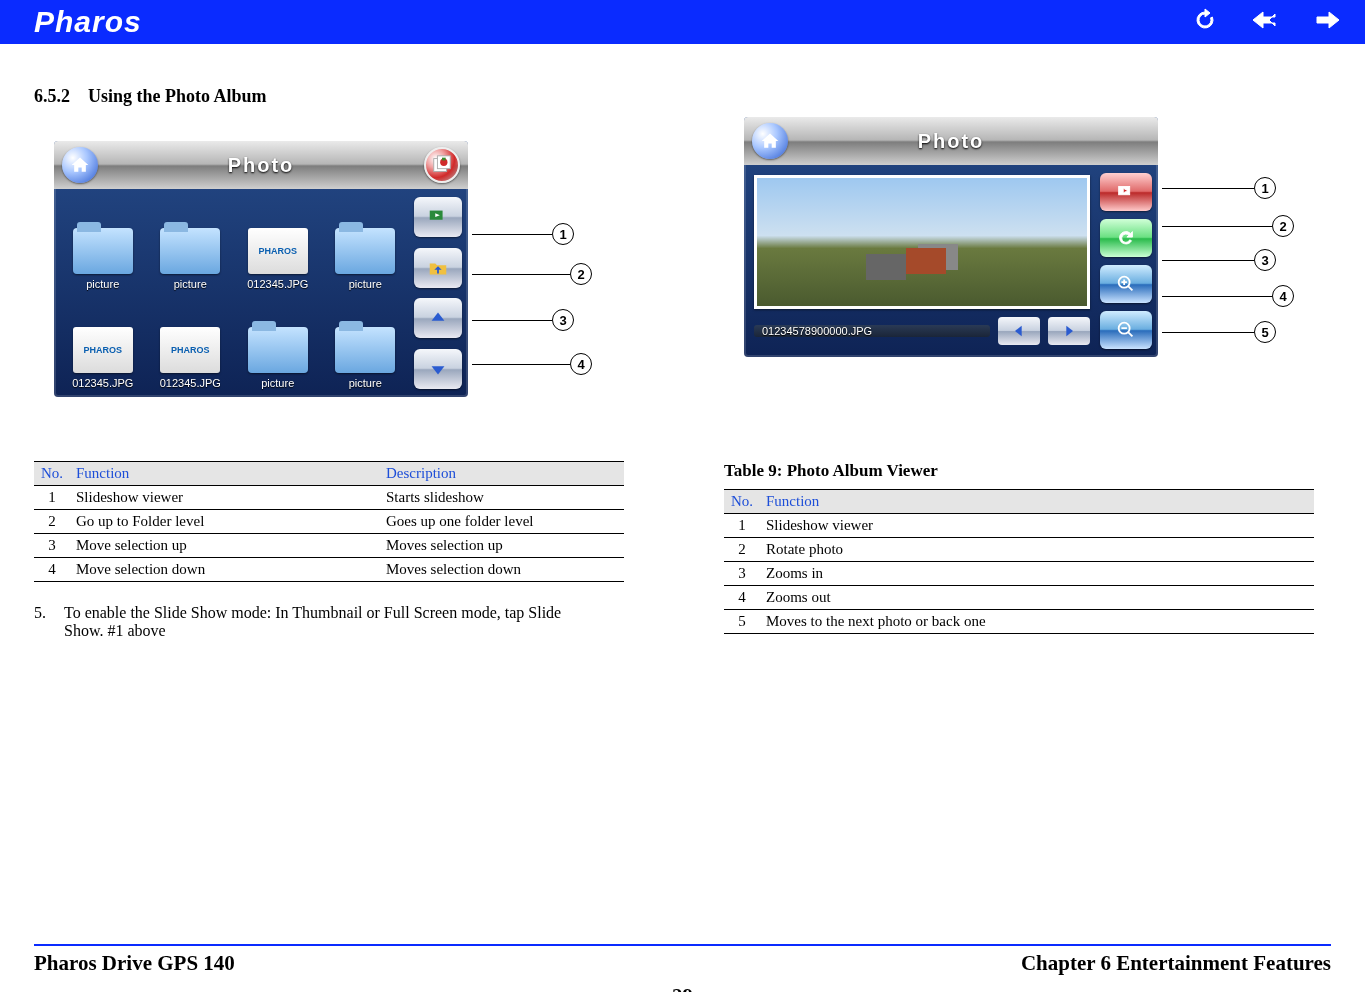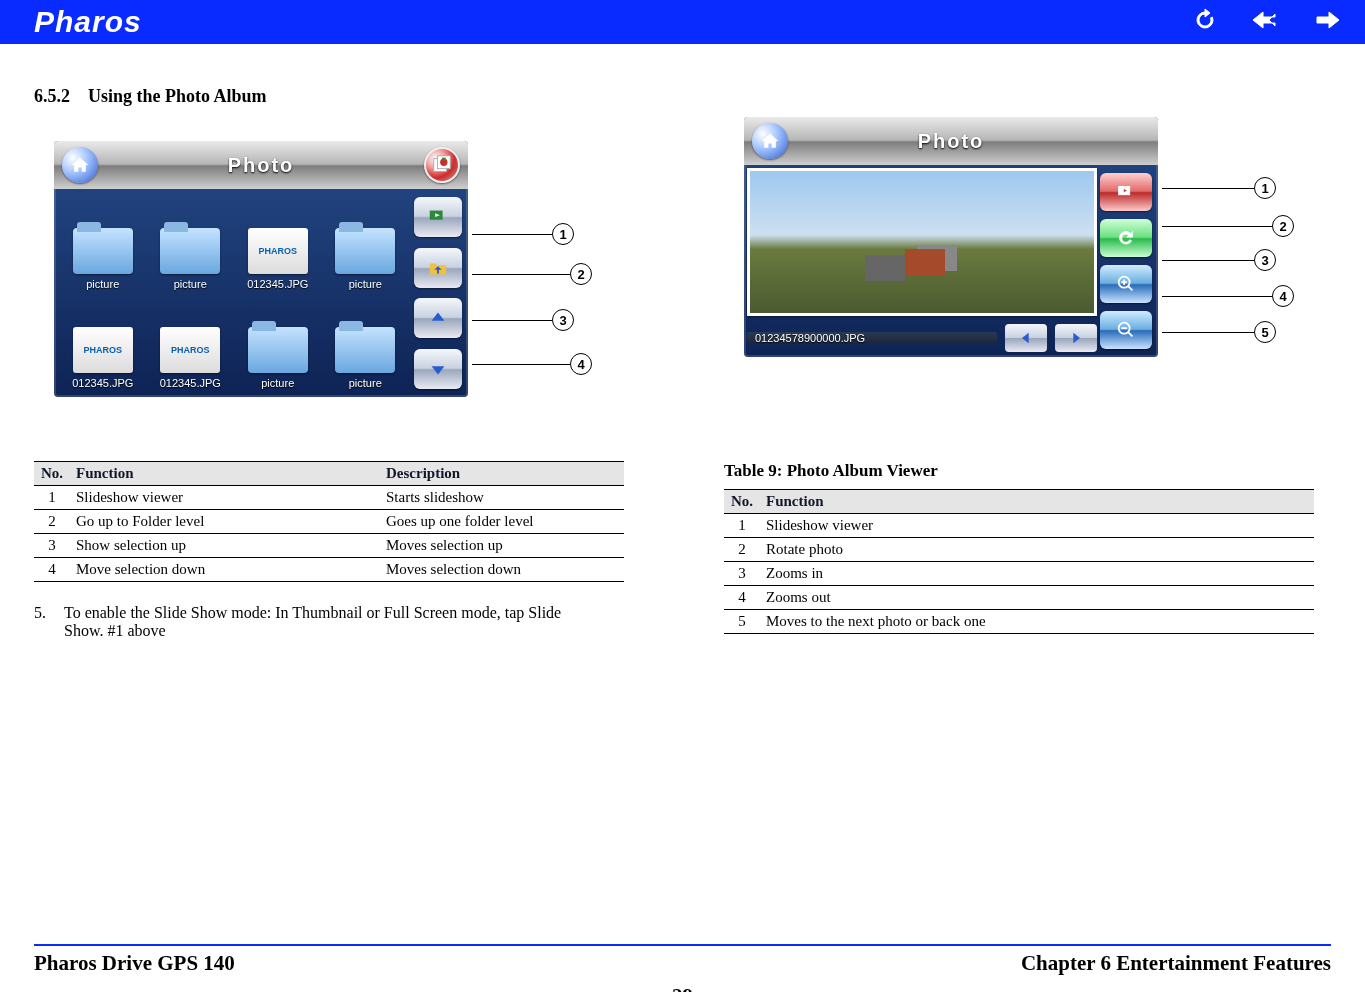--- a/index.html
+++ b/index.html
@@ -80,21 +80,21 @@
   .side-btns .sbtn {
     height: 40px; border-radius: 6px;
     background: linear-gradient(#f5f7fb,#c9d2e0 48%,#9aa7bd 52%,#eaeaf2);
     box-shadow: 0 1px 2px rgba(0,0,0,.5); display:flex; align-items:center; justify-content:center;
   }
   .side-btns .sbtn svg { width: 22px; height: 22px; fill:#2a5bd0; }
 
   
   .viewer-body { position: absolute; top: 48px; left: 0; right: 0; bottom: 0; display: flex; }
   .viewer-body .photo-area {
-    flex: 1; padding: 3px; display: flex; flex-direction: column; gap: 6px;
+    flex: 1; padding: 10px; display: flex; flex-direction: column; gap: 6px;
   }
   .viewer-body .photo {
     flex: 1; background: linear-gradient(#9ec8f0 0%, #cde0f0 45%, #6a7a3f 55%, #4a5a2f 100%);
     border: 3px solid #fff; box-shadow: 0 1px 2px rgba(0,0,0,.5); position:relative;
   }
   .viewer-body .photo::after{
     content:""; position:absolute; left:45%; top:55%; width:40px; height:26px; background:#a54a2a;
     box-shadow: 12px -4px 0 0 #888, -40px 6px 0 0 #666;
   }
   .viewer-body .bottom-row { height: 32px; display:flex; gap:8px; align-items:center; }
@@ -131,21 +131,21 @@
   }
 
   
   .table-caption { font-size: 17px; font-weight: bold; margin-bottom: 8px; }
   table.data {
     border-collapse: collapse; width: 100%; font-size: 15px;
     border-top: 1.5px solid #000; border-bottom: 1.5px solid #000;
   }
   table.data th, table.data td { text-align: left; padding: 3px 6px; }
   table.data thead th {
-    background: #e5e5e5; color: #0f172a; font-weight: bold;
+    background: #e5e5e5; color: #1d4ed8; font-weight: normal;
     border-top: 1.5px solid #000; border-bottom: 1.5px solid #000;
   }
   table.data tbody tr { border-bottom: 1px solid #000; }
   table.data .col-no { width: 36px; text-align: center; }
   .t8 .col-func { width: 310px; }
   .t9 .col-no { width: 36px; }
 
   .note { font-size: 16px; margin-top: 22px; display:flex; gap:18px; max-width: 560px; }
   .note .num { flex: 0 0 auto; }
 
@@ -389,21 +389,21 @@
                 <td>Slideshow viewer</td>
                 <td>Starts slideshow</td>
               </tr>
               <tr>
                 <td class="col-no">2</td>
                 <td>Go up to Folder level</td>
                 <td>Goes up one folder level</td>
               </tr>
               <tr>
                 <td class="col-no">3</td>
-                <td>Show selection up</td>
+                <td>Move selection up</td>
                 <td>Moves selection up</td>
               </tr>
               <tr>
                 <td class="col-no">4</td>
                 <td>Move selection down</td>
                 <td>Moves selection down</td>
               </tr>
             </tbody>
         </table>
         <div class="note">

